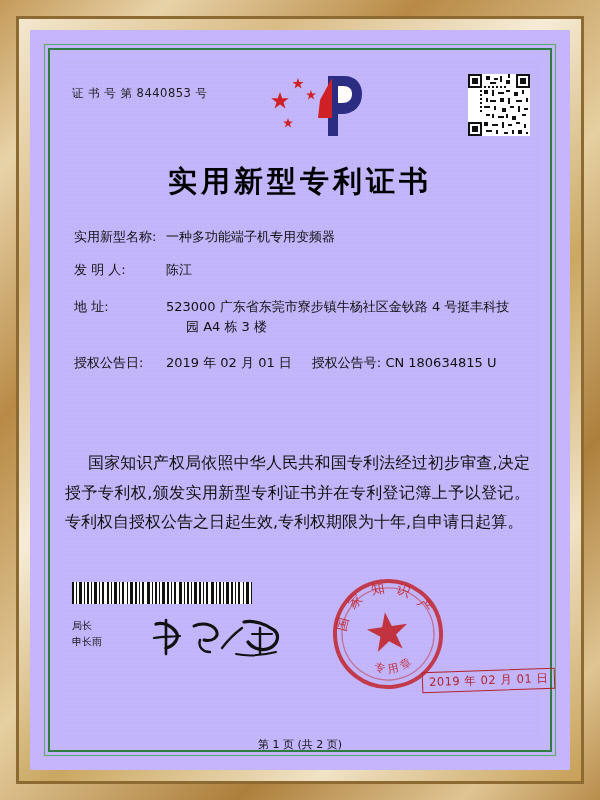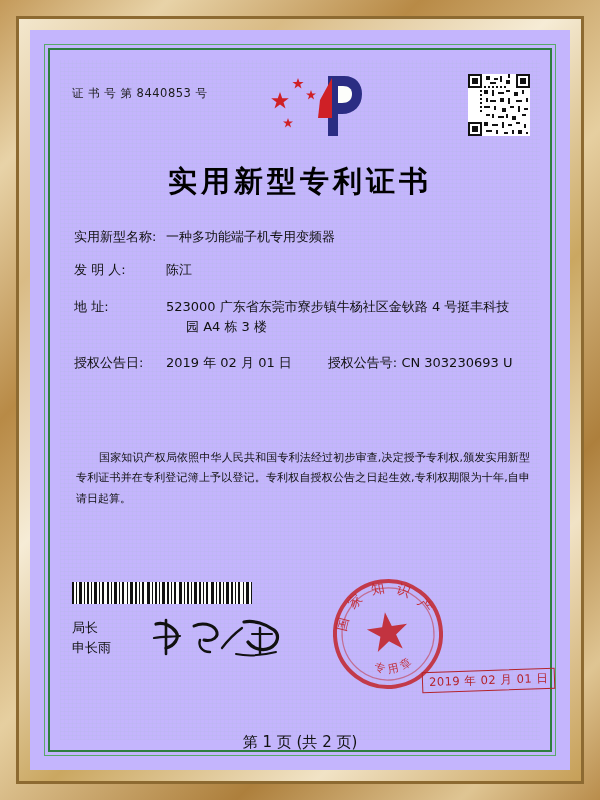--- a/index.html
+++ b/index.html
@@ -140,30 +140,30 @@
   .field-row.addr {
     white-space: normal;
     line-height: 1.55;
   }
   .addr-line2 {
     display: block;
     margin-left: 112px;
   }
   .grant-row .field-value2-label {
     display: inline-block;
-    margin-left: 36px;
+    margin-left: 20px;
   }
 
   
   #paragraphs {
     position: absolute;
-    left: 46px;
+    left: 35px;
     right: 40px;
     top: 418px;
-    font-size: 11px;
+    font-size: 16px;
     line-height: 1.85;
     color: #111111;
     text-align: justify;
   }
   #paragraphs p {
     margin: 0 0 4px 0;
     text-indent: 23px;
   }
 
   
@@ -173,21 +173,21 @@
     top: 552px;
     width: 180px;
     height: 22px;
   }
 
   
   #sig-labels {
     position: absolute;
     left: 42px;
     top: 588px;
-    font-size: 13px;
+    font-size: 10px;
     line-height: 1.55;
     color: #111111;
   }
   #signature-script {
     position: absolute;
     left: 118px;
     top: 584px;
     width: 140px;
     height: 48px;
   }
@@ -214,21 +214,21 @@
     transform: rotate(-2deg);
     background: rgba(255,255,255,0.0);
     letter-spacing: 0.5px;
   }
 
   #page-footer {
     position: absolute;
     left: 0; right: 0;
     bottom: 18px;
     text-align: center;
-    font-size: 15px;
+    font-size: 11px;
     color: #111111;
   }
 </style>
 </head>
 <body>
 
 <div id="certificate-frame">
   <div id="frame-inner-bevel"></div>
 </div>
 
@@ -345,21 +345,21 @@
       <span class="field-label">实用新型名称:</span><span class="field-value">一种多功能端子机专用变频器</span>
     </div>
     <div class="field-row">
       <span class="field-label">发 明 人:</span><span class="field-value">陈江</span>
     </div>
     <div class="field-row addr">
       <span class="field-label">地 址:</span><span class="field-value">523000 广东省东莞市寮步镇牛杨社区金钬路 4 号挺丰科技</span>
       <span class="addr-line2">园 A4 栋 3 楼</span>
     </div>
     <div class="field-row grant-row">
-      <span class="field-label">授权公告日:</span><span class="field-value">2019 年 02 月 01 日</span><span class="field-value2-label">授权公告号:</span> <span class="field-value">CN 303230693 U</span>
+      <span class="field-label">授权公告日:</span><span class="field-value">2019 年 02 月 01 日</span><span class="field-value2-label">授权公告号:</span> <span class="field-value">CN 180634815 U</span>
     </div>
   </div>
 
   <div id="paragraphs">
     <p>国家知识产权局依照中华人民共和国专利法经过初步审查,决定授予专利权,颁发实用新型专利证书并在专利登记簿上予以登记。专利权自授权公告之日起生效,专利权期限为十年,自申请日起算。</p>
   </div>
 
   <div id="barcode">
     <svg viewBox="0 0 180 22" width="180" height="22" shape-rendering="crispEdges" aria-hidden="true">
       <rect width="180" height="22" fill="#fdfefb"></rect>

